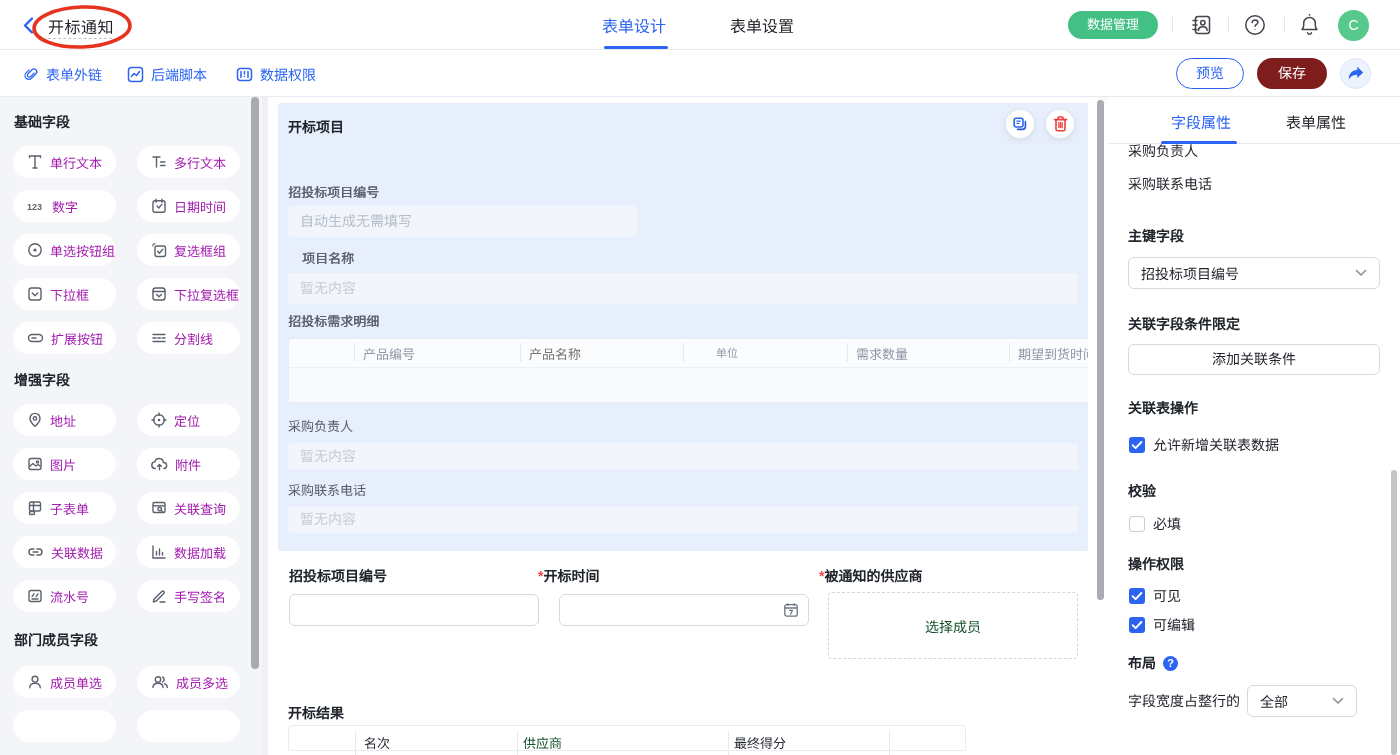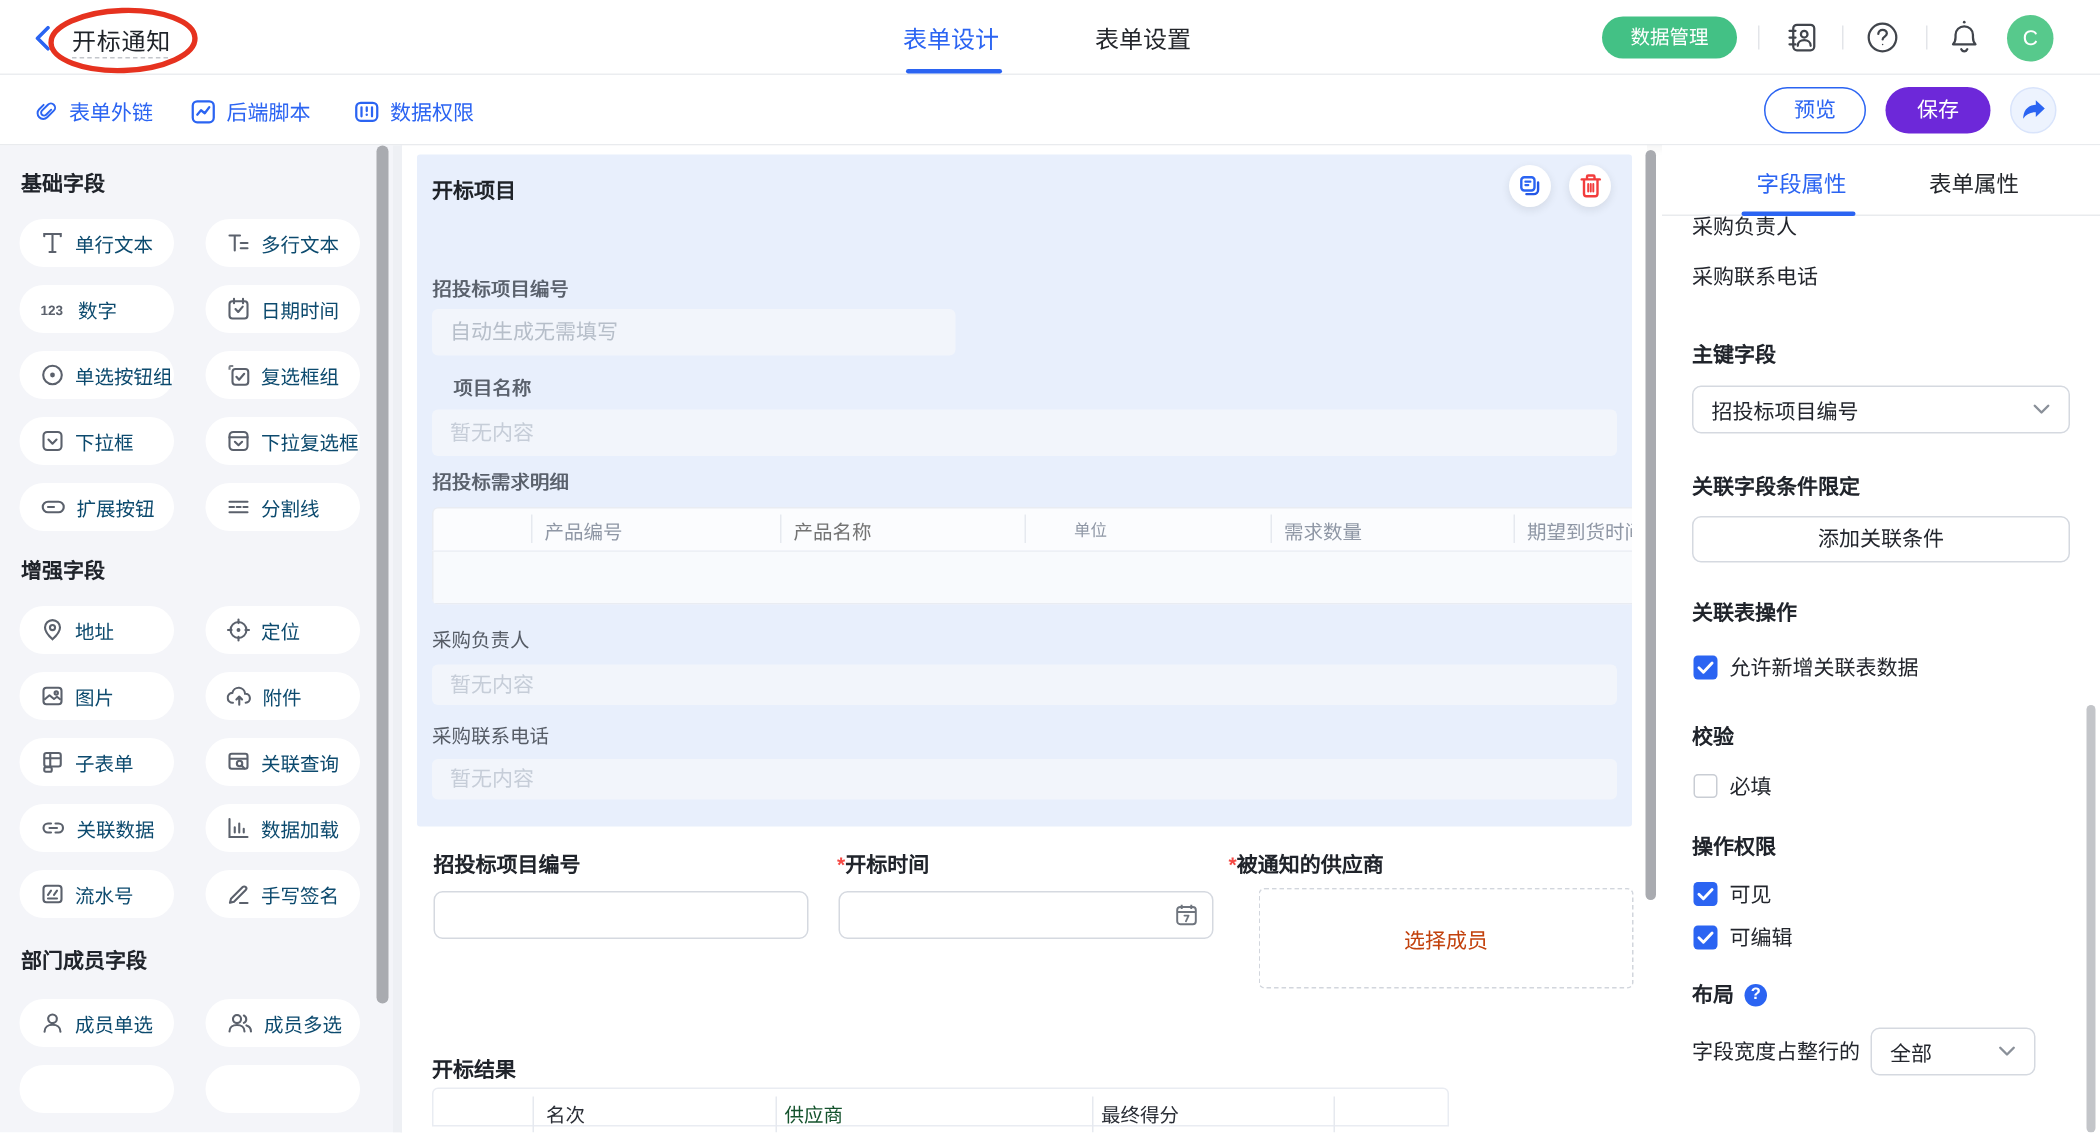--- a/index.html
+++ b/index.html
@@ -16,42 +16,42 @@
 .tab2{position:absolute;left:730px;top:13px;font-size:16px;color:#23262b;}
 .tabline{position:absolute;left:604px;top:46px;width:64px;height:3px;background:#2b64f2;border-radius:2px;}
 .greenbtn{position:absolute;left:1068px;top:11px;width:90px;height:28px;background:#43c185;border-radius:14px;color:#fff;font-size:13px;text-align:center;line-height:28px;}
 .tdiv{position:absolute;top:17px;width:1px;height:16px;background:#e3e5e9;}
 .ticon{position:absolute;top:14px;color:#41454c;}
 .avatar{position:absolute;left:1338px;top:10px;width:31px;height:31px;border-radius:50%;background:#57c98c;color:#fff;font-size:14px;text-align:center;line-height:31px;}
 
 .toolbar{position:absolute;left:0;top:50px;width:1400px;height:47px;background:#fff;border-bottom:1px solid #e9ebee;box-shadow:0 3px 5px rgba(31,35,41,0.05);}
 .tlink{position:absolute;top:64px;font-size:14px;color:#2b64f2;display:flex;align-items:center;gap:7px;}
 .btn-outline{position:absolute;left:1176px;top:58px;width:68px;height:31px;border:1px solid #2b64f2;border-radius:16px;background:#fff;color:#2b64f2;font-size:14px;text-align:center;line-height:29px;}
-.btn-solid{position:absolute;left:1257px;top:58px;width:70px;height:31px;border-radius:16px;background:#6d28d9;color:#fff;font-size:14px;text-align:center;line-height:31px;}
+.btn-solid{position:absolute;left:1257px;top:58px;width:70px;height:31px;border-radius:16px;background:#7f1d1d;color:#fff;font-size:14px;text-align:center;line-height:31px;}
 .btn-share{position:absolute;left:1340px;top:58px;width:31px;height:31px;border-radius:50%;background:#edf3fe;border:1px solid #d9e4fb;display:flex;align-items:center;justify-content:center;}
 
 .sidebar{position:absolute;left:0;top:97px;width:268px;height:658px;background:#f4f5f9;border-right:1px solid #e8e9ed;overflow:hidden;}
 .sectitle{position:absolute;left:14px;font-size:14px;font-weight:700;color:#20242b;}
-.pill{position:absolute;width:103px;height:32px;background:#fff;border-radius:16px;display:flex;align-items:center;padding:0 0 0 14px;font-size:13px;color:#0c4a6e;gap:7px;white-space:nowrap;}
+.pill{position:absolute;width:103px;height:32px;background:#fff;border-radius:16px;display:flex;align-items:center;padding:0 0 0 14px;font-size:13px;color:#a21caf;gap:7px;white-space:nowrap;}
 .pill svg{flex:0 0 auto;}
 .recycle{position:absolute;left:0;top:622px;width:268px;height:36px;background:#fff;box-shadow:0 -2px 6px rgba(0,0,0,0.04);display:flex;align-items:center;justify-content:center;gap:7px;font-size:13px;color:#23262d;}
 .sb-thumb{position:absolute;border-radius:4px;background:#a9abb0;}
 
 .canvas{position:absolute;left:262px;top:97px;width:6px;height:658px;background:#eef0f4;}
 .cardbase{position:absolute;left:268px;top:97px;width:830px;height:658px;background:#fff;}
 .formcard{position:absolute;left:278px;top:99px;width:810px;height:656px;z-index:1;}
 .selblock{position:absolute;left:0px;top:4px;width:810px;height:448px;background:#e8effc;border-radius:2px;}
 .flabel{position:absolute;font-size:13px;color:#5a616c;font-weight:400;text-shadow:0.5px 0 0 #5a616c;}
 .flabel2{position:absolute;font-size:13px;color:#565c66;}
 .ginput{position:absolute;height:31px;background:#f2f5fb;border-radius:4px;font-size:14px;color:#b6bec9;line-height:31px;padding-left:12px;}
 .selbtn{position:absolute;left:10px;top:44px;width:349px;height:33px;background:#fff;border:1px solid #dfe2e9;border-radius:6px;display:flex;align-items:center;justify-content:center;gap:7px;font-size:14px;color:#51565e;}
 .circbtn{position:absolute;width:28px;height:28px;border-radius:50%;background:#fff;box-shadow:0 2px 6px rgba(31,35,41,0.1);display:flex;align-items:center;justify-content:center;}
 .blabel{position:absolute;font-size:14px;font-weight:700;color:#20242b;}
 .winput{position:absolute;height:32px;background:#fff;border:1px solid #d5d9e0;border-radius:6px;}
-.dashbox{position:absolute;border:1px dashed #d2d6dd;border-radius:4px;display:flex;align-items:center;justify-content:center;font-size:14px;color:#c2410c;background:#fff;margin-left:11px;}
+.dashbox{position:absolute;border:1px dashed #d2d6dd;border-radius:4px;display:flex;align-items:center;justify-content:center;font-size:14px;color:#14532d;background:#fff;}
 .red{color:#f54a45;}
 
 .rpanel{position:absolute;left:1108px;top:97px;width:292px;height:658px;background:#fff;}
 .rtab1{position:absolute;left:1171px;top:111px;font-size:15px;color:#2b64f2;z-index:4;}
 .rtab2{position:absolute;left:1286px;top:111px;font-size:15px;color:#23262b;z-index:4;}
 .rtabline{position:absolute;left:1161px;top:141px;width:76px;height:3px;background:#2b64f2;border-radius:2px;z-index:4;}
 .rtabbar{position:absolute;left:1108px;top:97px;width:292px;height:47px;background:#fff;border-bottom:1px solid #e9ebee;z-index:3;}
 .rsec{position:absolute;font-size:14px;font-weight:700;color:#20242b;z-index:1;}
 .rtxt{position:absolute;font-size:14px;color:#23262d;z-index:1;}
 .rselect{position:absolute;height:32px;border:1px solid #d5d9e0;border-radius:6px;background:#fff;font-size:14px;color:#23262d;display:flex;align-items:center;padding:0 12px;justify-content:space-between;z-index:1;}
@@ -268,21 +268,21 @@
     <div class="abs" style="left:568px;top:6px;font-size:13px;color:#8f97a5;white-space:nowrap">需求数量</div>
     <div class="abs" style="left:730px;top:6px;font-size:13px;color:#8f97a5;white-space:nowrap">期望到货时间</div>
   </div>
   <div class="flabel2" style="left:10px;top:317px">采购负责人</div>
   <div class="ginput" style="left:10px;top:344px;width:790px;height:27px;line-height:27px;color:#c6cdd8">暂无内容</div>
   <div class="flabel2" style="left:10px;top:381px">采购联系电话</div>
   <div class="ginput" style="left:10px;top:407px;width:790px;height:27px;line-height:27px;color:#c6cdd8">暂无内容</div>
 
   <div class="blabel" style="left:11px;top:466px">招投标项目编号</div>
   <div class="winput" style="left:11px;top:495px;width:250px"></div>
-  <div class="blabel" style="left:280px;top:466px"><span class="red">*</span>开标时间</div>
+  <div class="blabel" style="left:260px;top:466px"><span class="red">*</span>开标时间</div>
   <div class="winput" style="left:281px;top:495px;width:250px"></div>
   <svg class="abs" style="left:505px;top:503px" width="16" height="16" viewBox="0 0 16 16" fill="none" stroke="#6f757e" stroke-width="1.3">
         <rect x="1.8" y="2.6" width="12.4" height="11.6" rx="2"></rect>
         <path d="M4.8 1.2 v2.8 M11.2 1.2 v2.8 M1.8 6 h12.4"></path>
         <path d="M6.6 8.4 h2.8 L7.6 12.2" stroke-width="1.2" stroke-linecap="round" stroke-linejoin="round"></path>
       </svg>
   <div class="blabel" style="left:541px;top:466px"><span class="red">*</span>被通知的供应商</div>
   <div class="dashbox" style="left:550px;top:493px;width:250px;height:67px">选择成员</div>
 
   <div class="blabel" style="left:10px;top:603px">开标结果</div>

